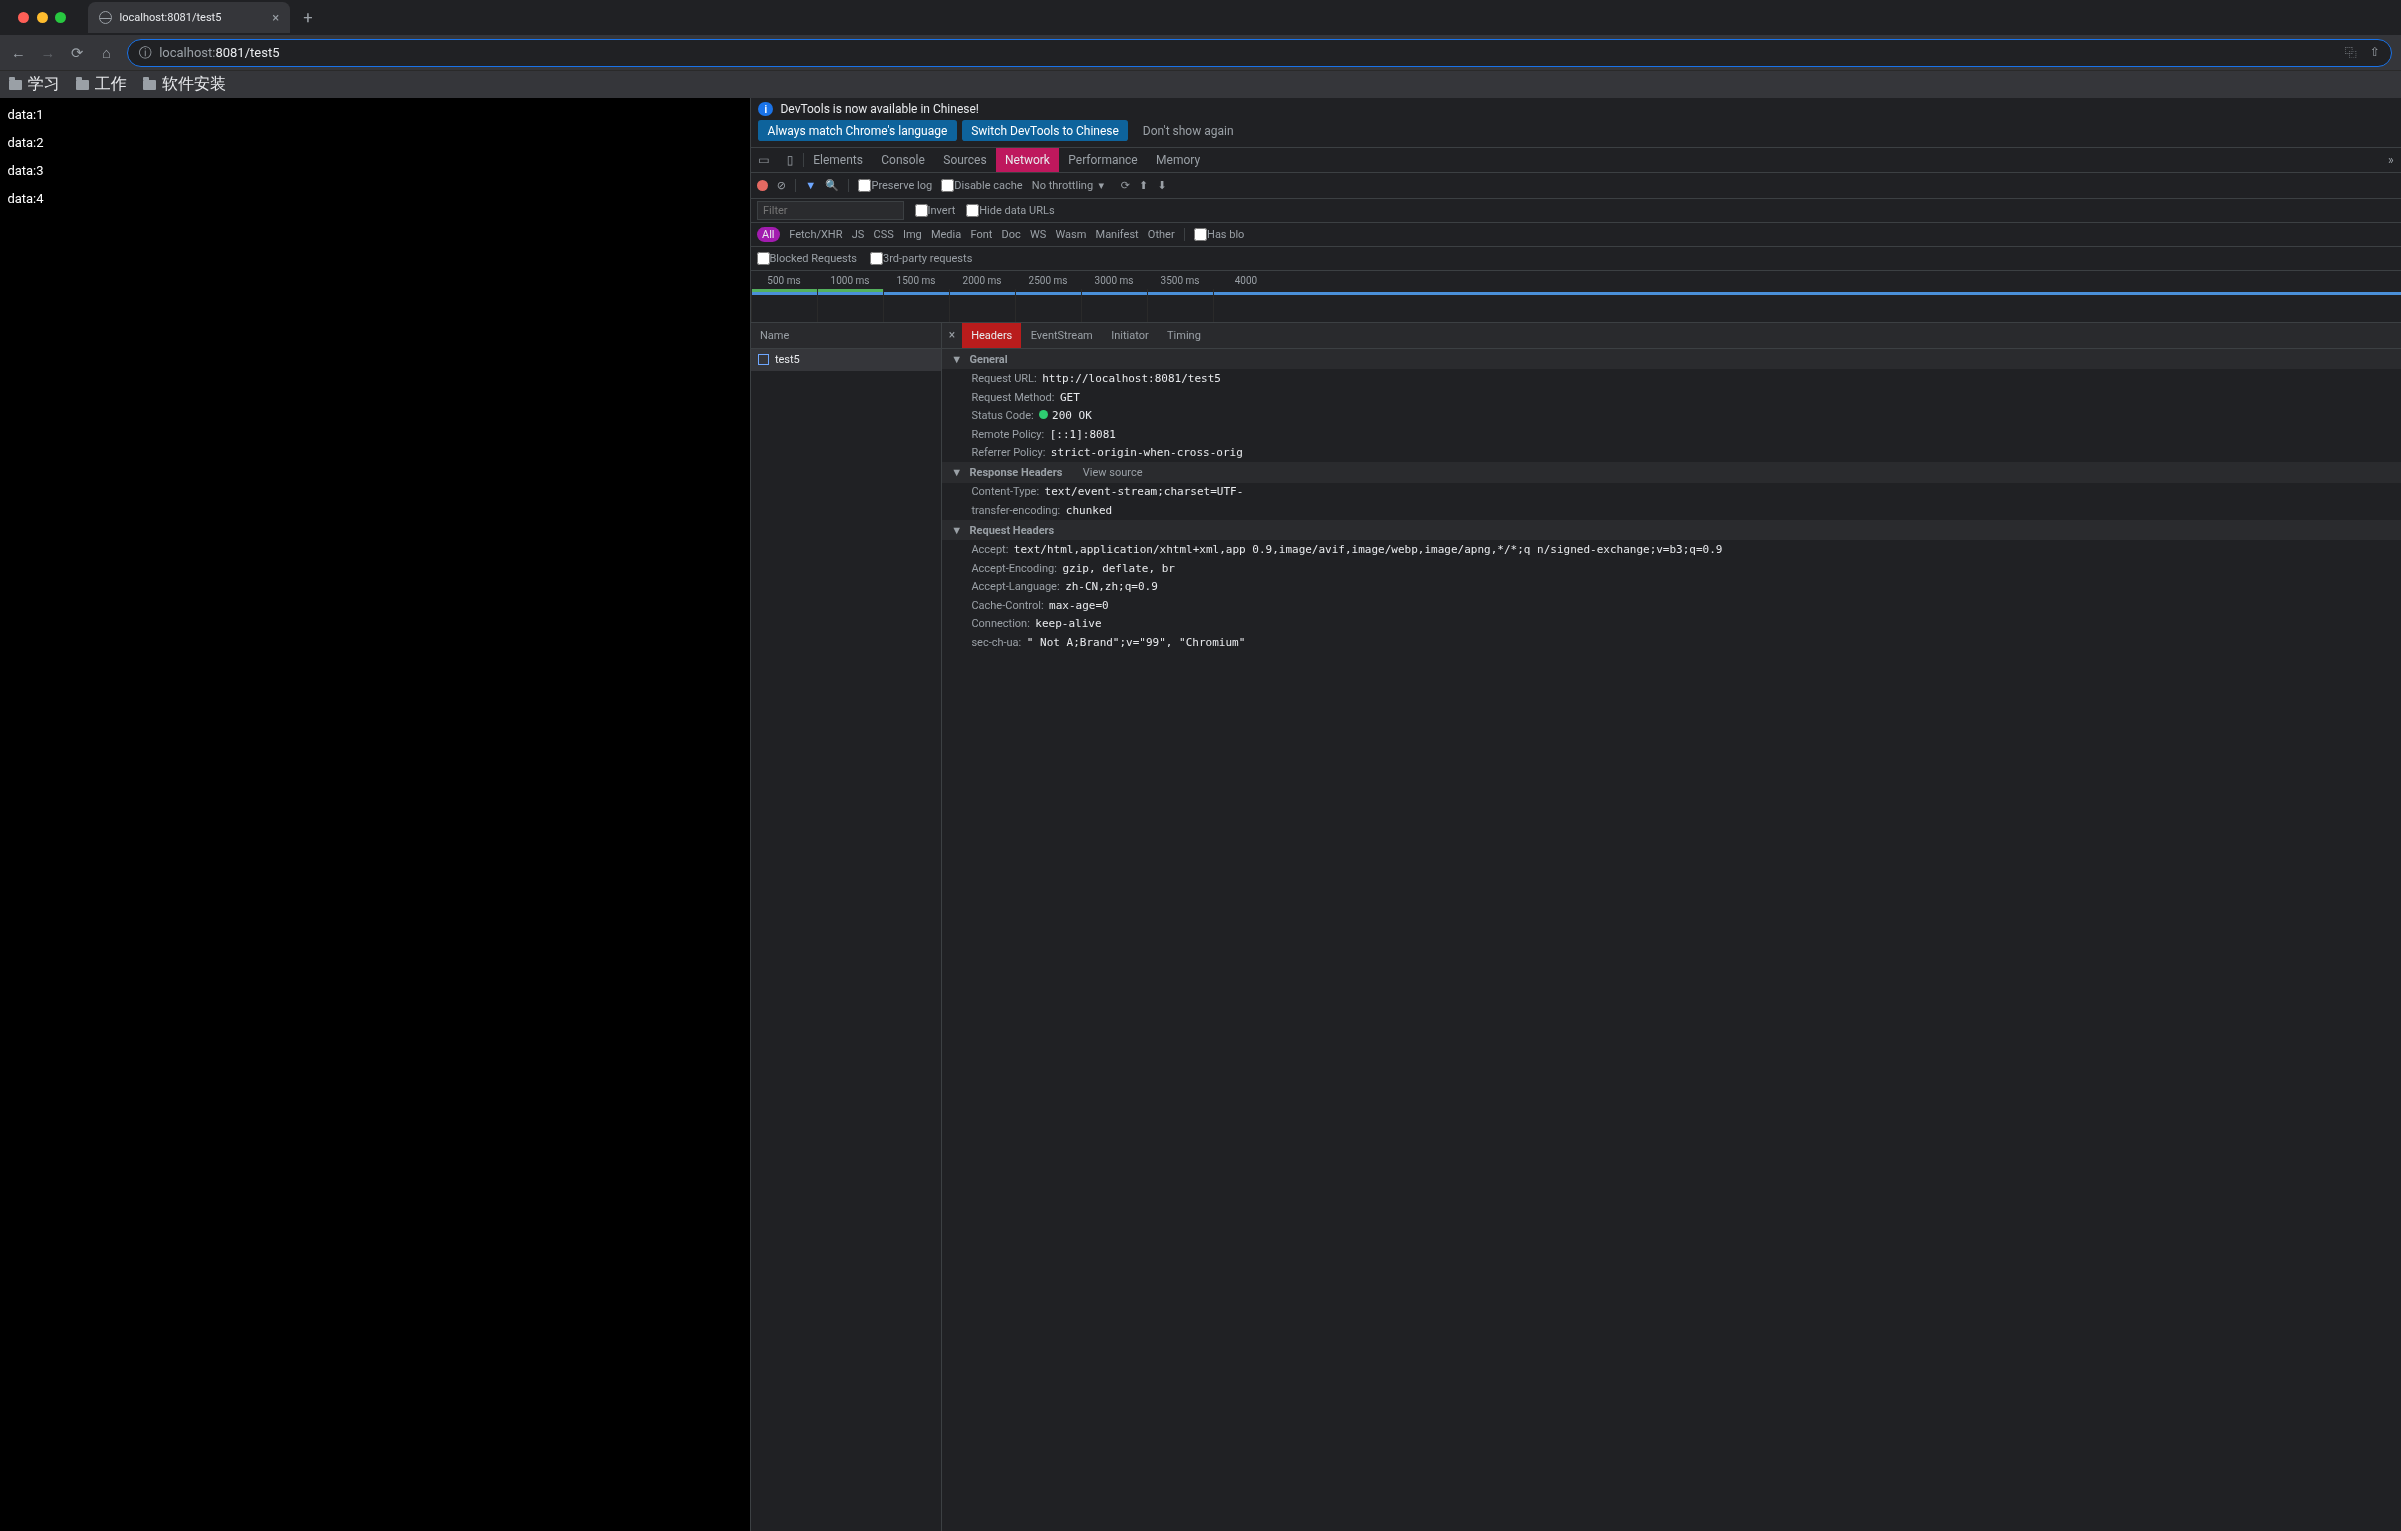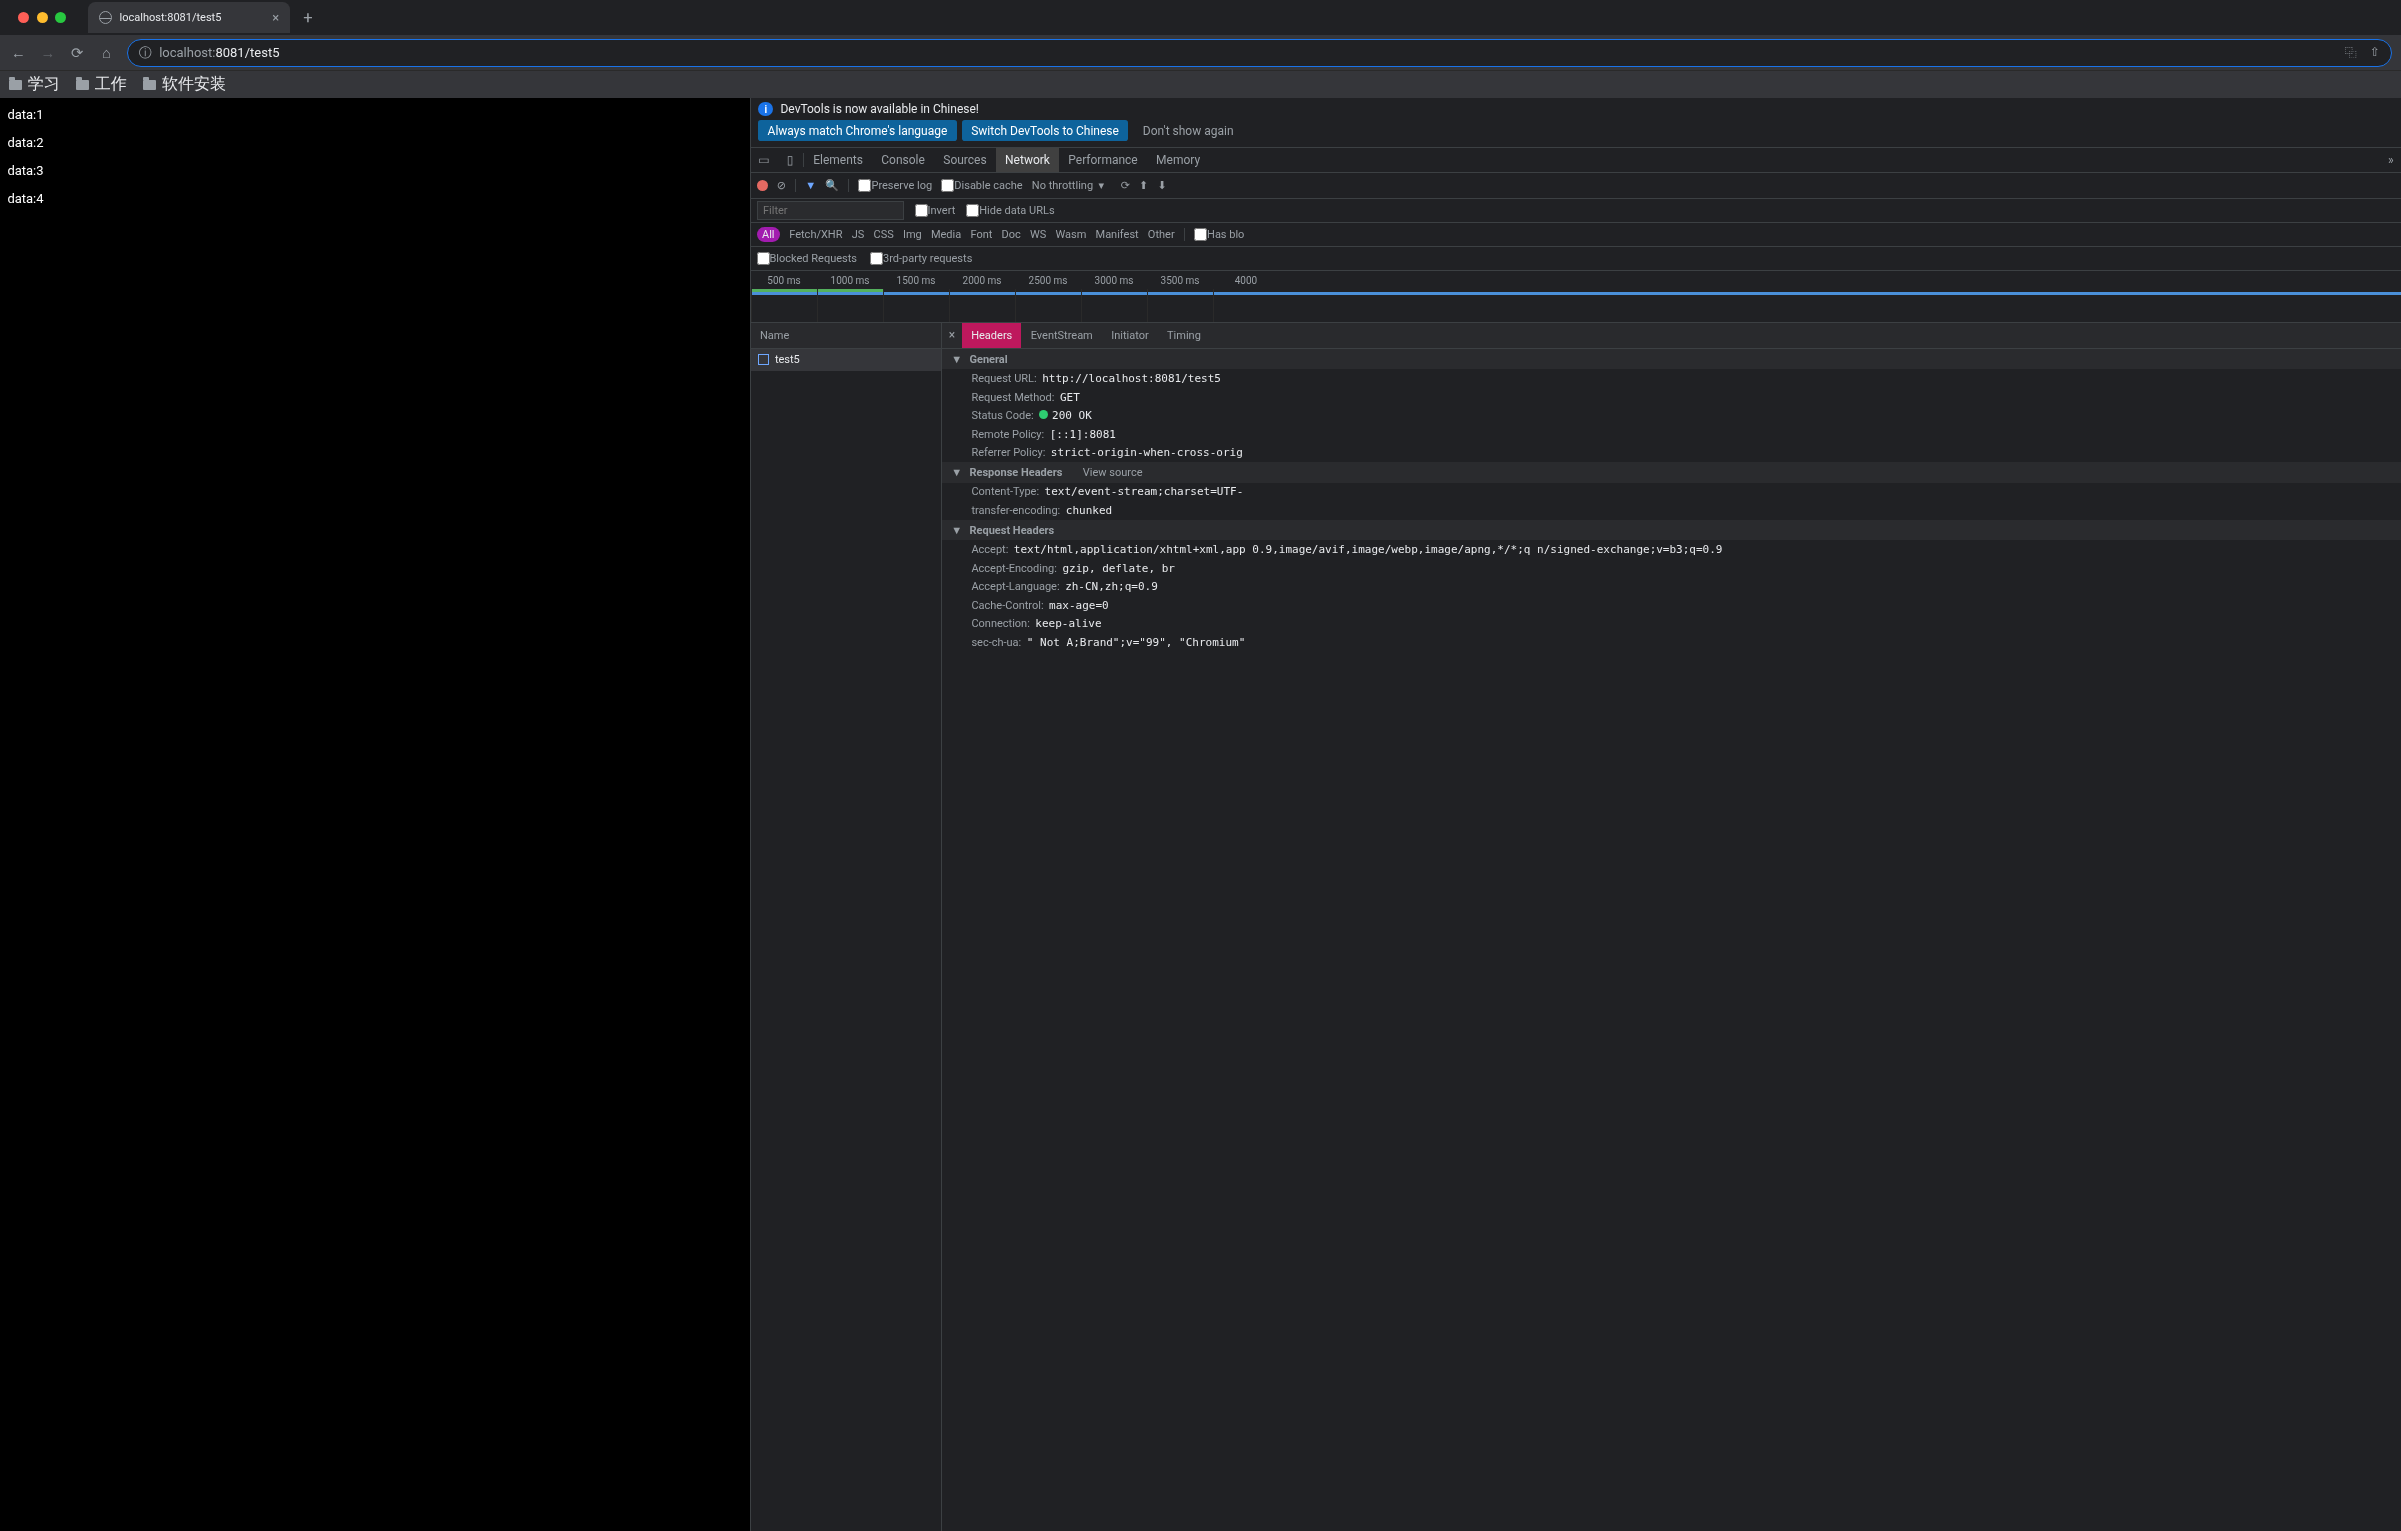--- a/index.html
+++ b/index.html
@@ -46,21 +46,21 @@
   .infobar { display:flex; align-items:center; gap:7.4px; padding:3.7px 7.4px; font-size:12px;}
   .infobar .i{ width:14.7px;height:14.7px;border-radius:50%;background:#1a73e8;color:#fff;display:flex;align-items:center;justify-content:center;font-size:10px;font-weight:bold;}
   .infobar-btns{ display:flex; gap:5.5px; padding:0 7.4px 5.5px;}
   .btn{ padding:3.7px 9.2px; border-radius:2.8px; font-size:12px; cursor:pointer;}
   .btn.primary{ background:#0e639c; color:#fff;}
   .btn.ghost{ color:#9aa0a6;}
 
   .dt-tabs{ display:flex; align-items:center; height:26px; border-top:0.9px solid #3c4043; border-bottom:0.9px solid #3c4043;}
   .dt-tabs .ticon{ width:26px; text-align:center; color:#9aa0a6;}
   .dt-tab{ padding:0 9.2px; height:100%; display:flex; align-items:center; color:#9aa0a6; font-size:12px;}
-  .dt-tab.active{ background:#404040; color:#e8eaed;}
+  .dt-tab.active{ background:#be185d; color:#e8eaed;}
   .more{ margin-left:auto; padding:0 7.4px; color:#9aa0a6;}
 
   .net-tb{ display:flex; align-items:center; height:26px; padding:0 5.5px; gap:9.2px; border-bottom:0.9px solid #3c4043; font-size:11px;}
   .rec{ width:11px;height:11px;border-radius:50%;background:#e46962;}
   .nt-icon{ color:#9aa0a6;}
   .nt-icon.blue{ color:#6ea7ff;}
   .chk{ display:flex; align-items:center; gap:0; color:#9aa0a6;}
   .chk input{ accent-color:#5f6368;}
   .sel{ color:#9aa0a6;}
 
@@ -84,21 +84,21 @@
   .net-main{ flex:1; display:flex; overflow:hidden;}
   .reqlist{ width:191px; border-right:0.9px solid #3c4043; display:flex; flex-direction:column;}
   .list-hdr{ height:26px; display:flex; align-items:center; padding:0 9px; background:#292a2d; border-bottom:0.9px solid #3c4043; font-size:11px; color:#9aa0a6;}
   .req{ display:flex; align-items:center; gap:5.5px; height:22px; padding:0 7.4px; font-size:11px; background:#35363a;}
   .req .doc{ width:11px;height:11px;border:0.9px solid #6ea7ff;}
 
   .detail{ flex:1; display:flex; flex-direction:column; overflow:hidden;}
   .detail-tabs{ display:flex; align-items:center; height:26px; background:#292a2d; border-bottom:0.9px solid #3c4043;}
   .detail-tabs .x{ width:20px; text-align:center; color:#9aa0a6;}
   .dtab{ padding:0 9.2px; height:100%; display:flex; align-items:center; color:#9aa0a6; font-size:11px;}
-  .dtab.active{ background:#be185d; color:#e8eaed;}
+  .dtab.active{ background:#b91c1c; color:#e8eaed;}
 
   .detail-body{ flex:1; overflow:auto; font-size:11px;}
   .sect-hdr{ background:#2a2b2e; padding:3.7px 9.2px; color:#9aa0a6; display:flex; align-items:center; gap:7.4px;}
   .sect-hdr .tri{ color:#9aa0a6;}
   .sect-hdr .act{ color:#9aa0a6; margin-left:13px;}
   .kv{ padding:2.8px 9.2px 2.8px 29.4px; display:flex; gap:5.5px; flex-wrap:wrap;}
   .kv .k{ color:#9aa0a6;}
   .kv .v{ color:#e8eaed; font-family:ui-monospace,Menlo,monospace;}
   .status-dot{ width:9.2px;height:9.2px;border-radius:50%;background:#2ecc71; display:inline-block; margin-right:3.7px;}
 </style>

